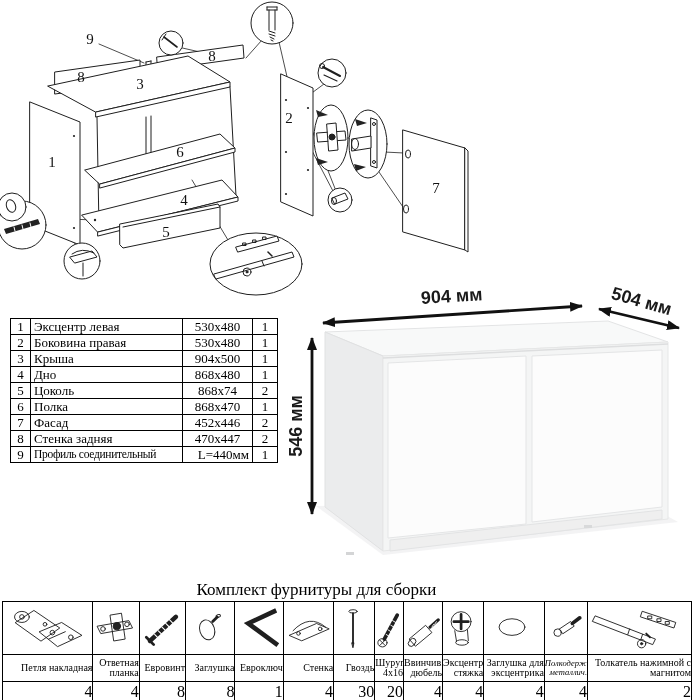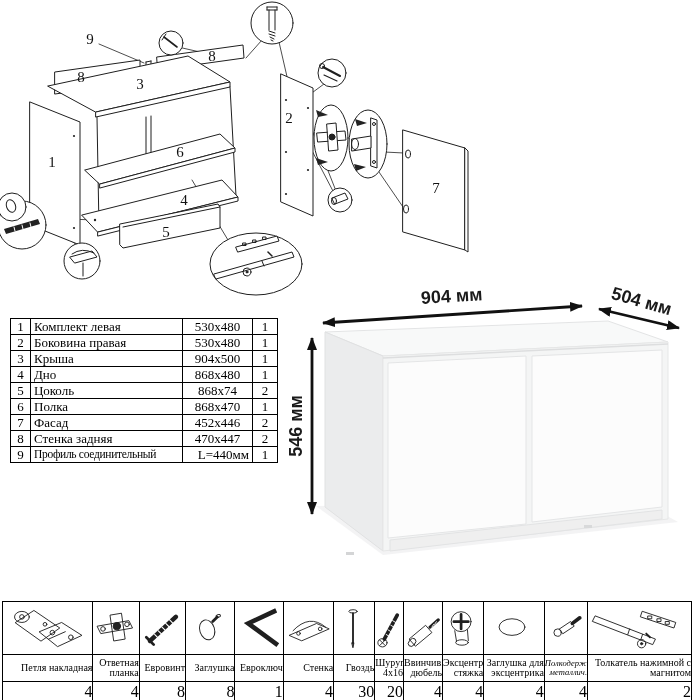--- a/index.html
+++ b/index.html
@@ -182,21 +182,21 @@
   <table class="parts">
     <colgroup>
         <col style="width:20px">
         <col style="width:152px">
         <col style="width:70px">
         <col style="width:25px">
       </colgroup>
     <tbody>
         <tr>
           <td class="c">1</td>
-          <td class="nm">Комплект левая</td>
+          <td class="nm">Эксцентр левая</td>
           <td class="c">530x480</td>
           <td class="c">1</td>
         </tr>
     <tr>
           <td class="c">2</td>
           <td class="nm">Боковина правая</td>
           <td class="c">530x480</td>
           <td class="c">1</td>
         </tr>
     <tr>
@@ -265,20 +265,21 @@
       <line x1="311" y1="31" x2="391" y2="50" marker-start="url(#ah)" marker-end="url(#ah)"></line>
       <line x1="24" y1="60" x2="24" y2="236" marker-start="url(#ah)" marker-end="url(#ah)"></line>
     </g>
     <g font-family="Liberation Sans, sans-serif" font-size="18" font-weight="bold" fill="#1a1a1a" text-anchor="middle">
       <text x="164" y="24" transform="rotate(-3.5 164 24)">904 мм</text>
       <text x="352" y="29" transform="rotate(16 352 29)">504 мм</text>
       <text x="14" y="148" transform="rotate(-90 14 148)">546 мм</text>
     </g>
   </svg>
 
+  <div class="kit-title">Комплект фурнитуры для сборки</div>
 
   <table class="kit">
     <colgroup>
       <col style="width:88px">
         <col style="width:45px">
         <col style="width:45px">
         <col style="width:48px">
       <col style="width:47px">
         <col style="width:49px">
         <col style="width:40px">

